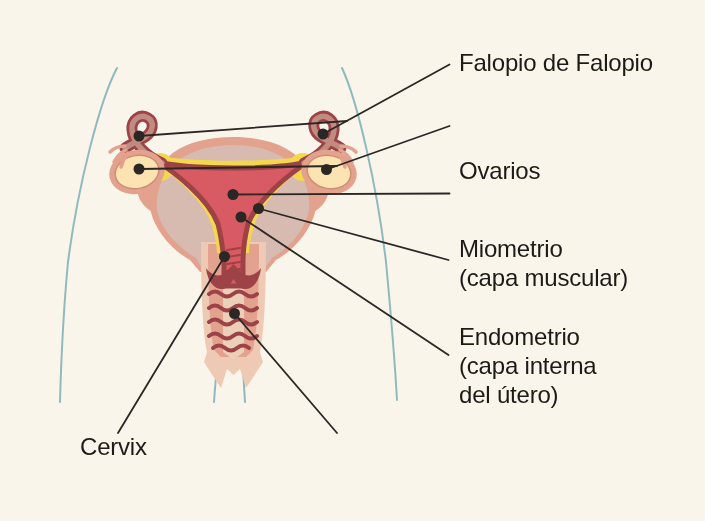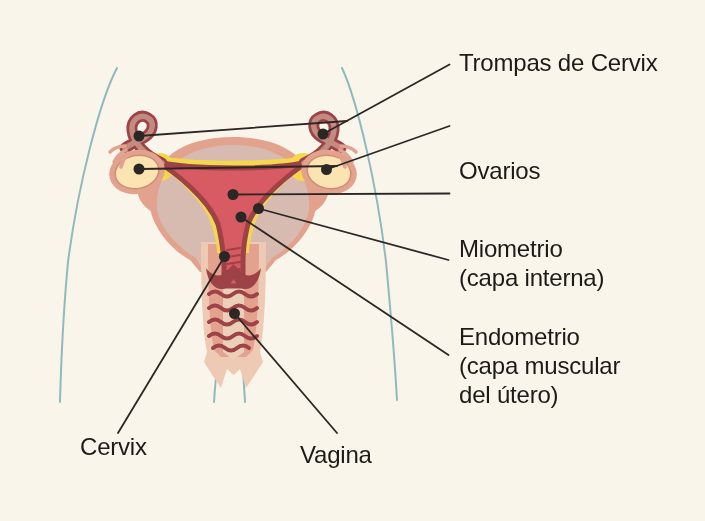--- a/index.html
+++ b/index.html
@@ -127,22 +127,21 @@
       <circle cx="139" cy="169" r="5.5"></circle>
       <circle cx="326.5" cy="169.5" r="5.5"></circle>
       <circle cx="233" cy="194.5" r="5.5"></circle>
       <circle cx="258.5" cy="208.5" r="5.5"></circle>
       <circle cx="241" cy="217" r="5.5"></circle>
       <circle cx="224.5" cy="256.5" r="5.5"></circle>
       <circle cx="234.5" cy="313.5" r="5.5"></circle>
     </g>
   </svg>
 
-  <div class="lbl" id="lbl-fallopian">Trompas de Cervix</div>
+  <div class="lbl" id="lbl-fallopian">Falopio de Falopio</div>
   <div class="lbl" id="lbl-ovaries">Ovarios</div>
   <div class="lbl" id="lbl-myometrium">Miometrio
-(capa interna)</div>
+(capa muscular)</div>
   <div class="lbl" id="lbl-endometrium">Endometrio
-(capa muscular
+(capa interna
 del útero)</div>
   <div class="lbl" id="lbl-cervix">Cervix</div>
-  <div class="lbl" id="lbl-vagina">Vagina</div>
 </div>
 
 </body></html>

